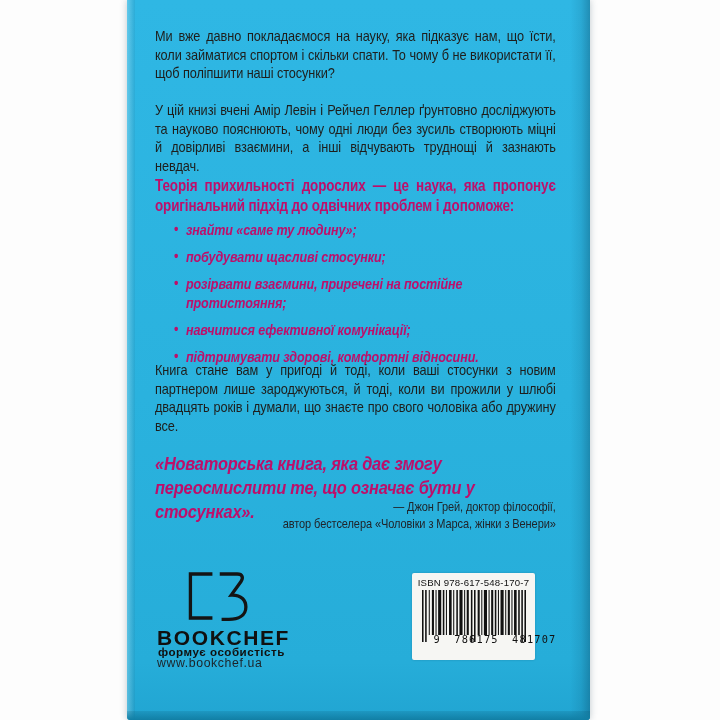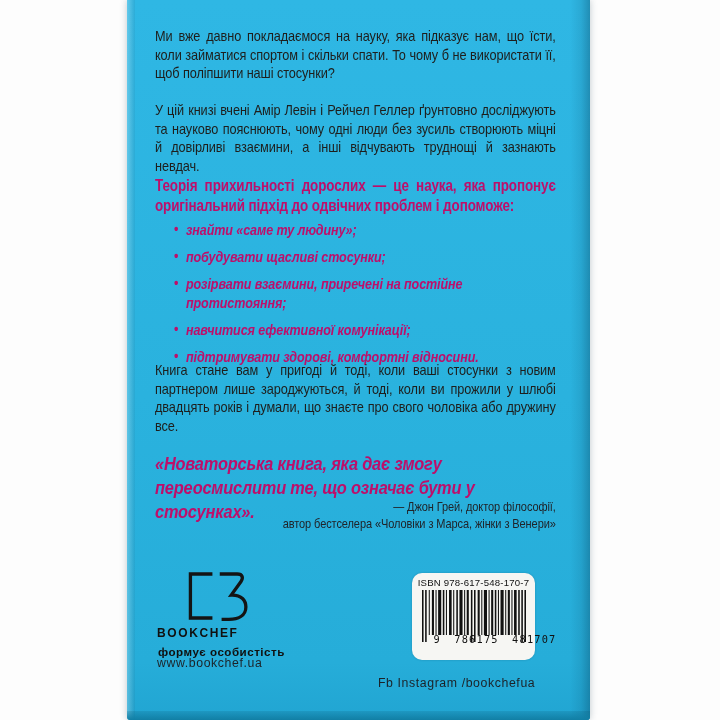--- a/index.html
+++ b/index.html
@@ -65,31 +65,31 @@
   .attr{
     text-align:right;font-size:12.8px;line-height:16.5px;color:#20242a;
     font-weight:500;
   }
 
   
   .logo{position:absolute;left:57px;top:569px;width:66px;height:54px;}
   .logo path{fill:none;stroke:#141414;stroke-width:3.6;stroke-linecap:butt;}
   .brand{
     position:absolute;left:30px;top:626px;
-    font-size:12px;font-weight:700;letter-spacing:1.6px;color:#101010;
+    font-size:21px;font-weight:700;letter-spacing:1.6px;color:#101010;
   }
   .tagline{
     position:absolute;left:31px;top:645px;
     font-size:11.6px;letter-spacing:.5px;color:#101010;font-weight:bold;
   }
 
   
   .barcode{
     position:absolute;left:285px;top:573px;width:123px;height:87px;
-    background:#f6f6f3;border-radius:10px;padding:4px 6px 3px 6px;
+    background:#f6f6f3;border-radius:2px;padding:4px 6px 3px 6px;
     display:flex;flex-direction:column;align-items:center;
     box-shadow:0 0 2px rgba(0,40,60,.25);
   }
   .isbn-label{font-size:9.6px;letter-spacing:.2px;color:#111;white-space:nowrap;}
   .bars{width:104px;height:52px;margin-top:2px;}
   .isbn-digits{
     font-family:"DejaVu Sans Mono",monospace;
     font-size:10.3px;letter-spacing:1.2px;word-spacing:6px;color:#111;
     margin-top:-9px;white-space:nowrap;margin-left:43px;
   }
@@ -178,16 +178,15 @@
             <rect x="88.5" y="0" width="2.5" height="45"></rect>
           <rect x="92.5" y="0" width="1.5" height="45"></rect>
           <rect x="95.5" y="0" width="1.5" height="52"></rect>
             <rect x="98.5" y="0" width="1.5" height="52"></rect>
         </g>
       </svg>
       <div class="isbn-digits">9 786175 481707</div>
     </div>
 
     <div class="website">www.bookchef.ua</div>
-    <div class="social">Fb Instagram /bookchefua</div>
 
   </div>
 </div>
 
 </body></html>

